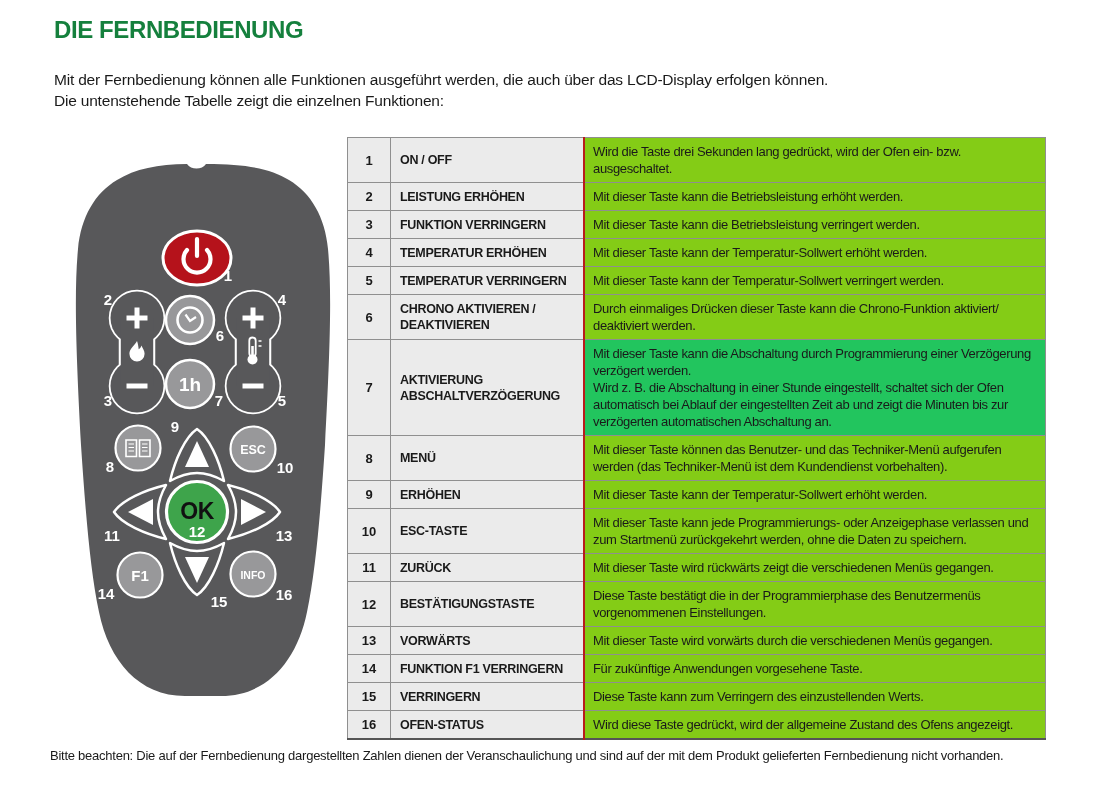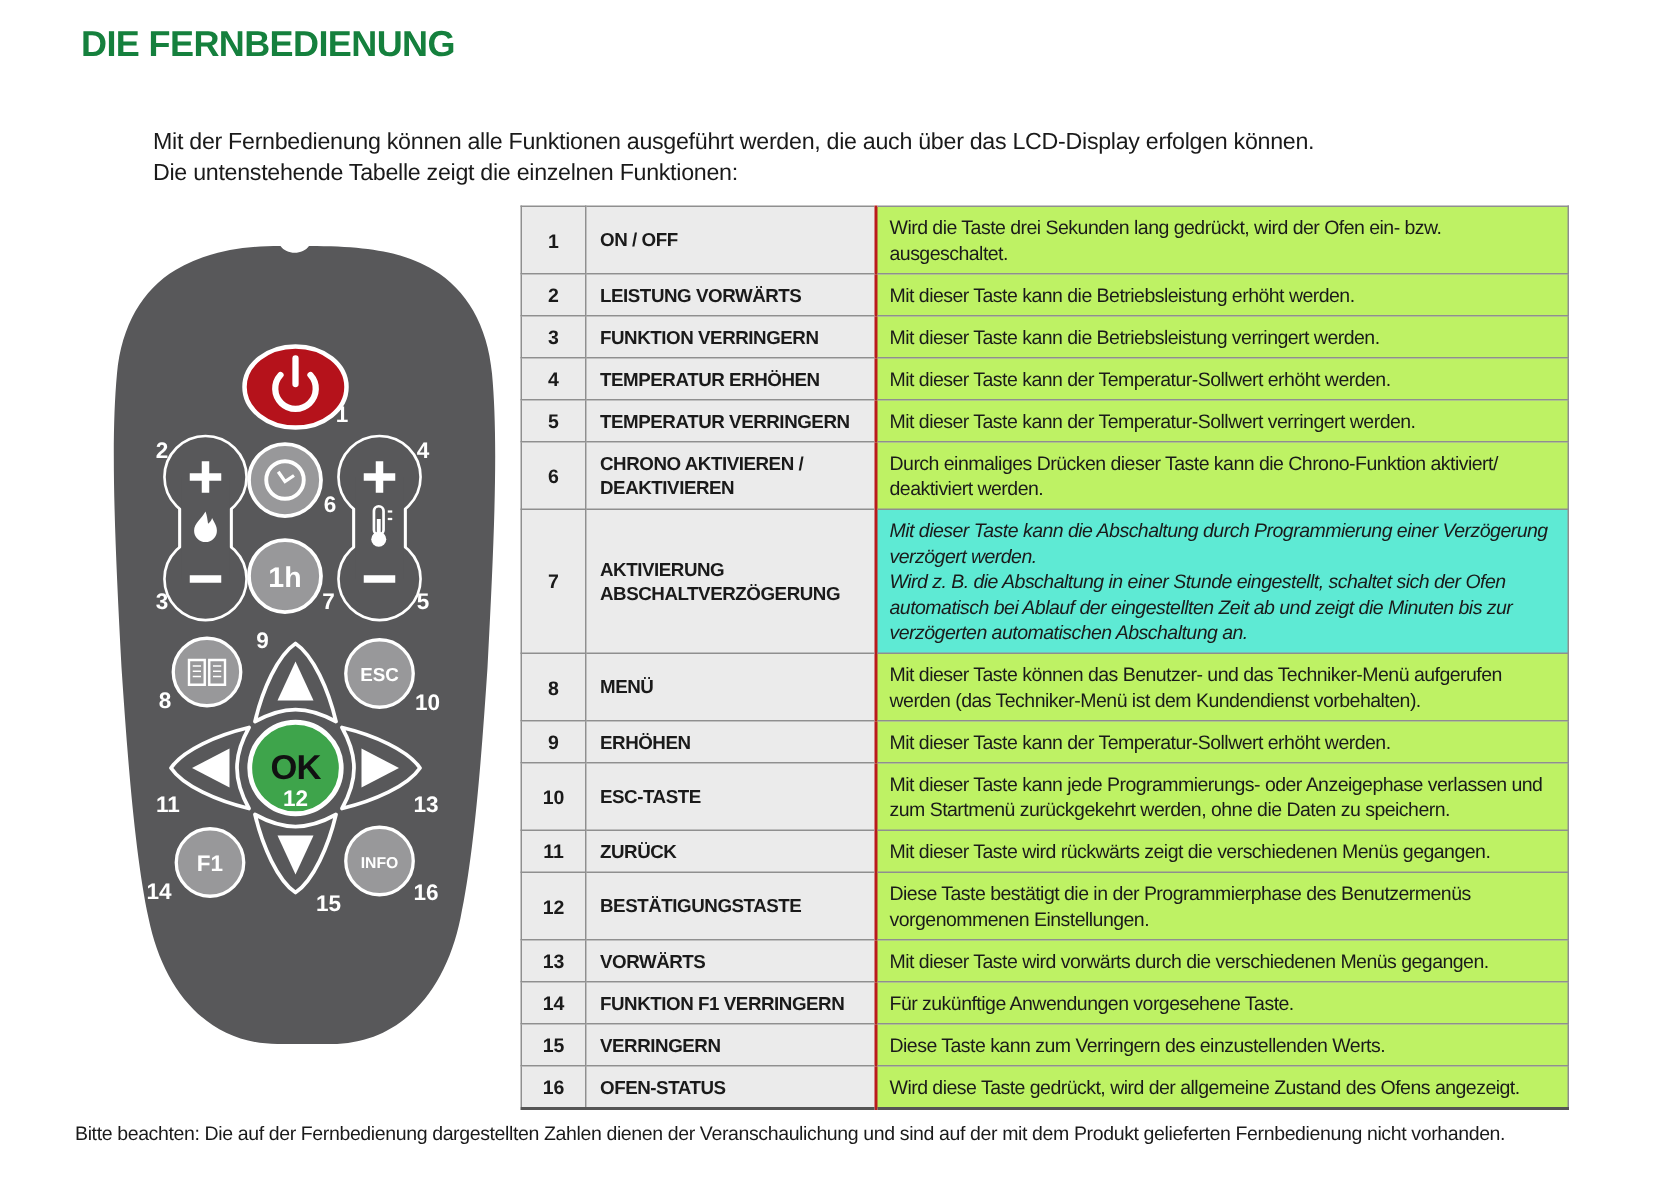--- a/index.html
+++ b/index.html
@@ -5,22 +5,22 @@
   html,body { margin:0; padding:0; background:#fff; }
   .page {
     position:relative; width:1113px; height:785px; background:#ffffff;
     font-family:"Liberation Sans", sans-serif; color:#1a1a1a; overflow:hidden;
   }
   .title {
     position:absolute; left:54px; top:16px;
     font-size:24px; font-weight:bold; letter-spacing:-0.4px; color:#15803d;
   }
   .intro {
-    position:absolute; left:54px; top:84px;
-    font-size:15.5px; line-height:21px; letter-spacing:-0.2px; white-space:pre-line;margin-left:48px;
+    position:absolute; left:54px; top:69px;
+    font-size:15.5px; line-height:21px; letter-spacing:-0.2px; white-space:pre-line;
   }
   .footer-note {
     position:absolute; left:50px; top:748px;
     font-size:13px; letter-spacing:-0.25px; white-space:nowrap;
   }
   
   .func-table {
     position:absolute; left:347px; top:137px; width:699px;
     border-collapse:collapse; table-layout:fixed;
     border:1px solid #8f8f8f; border-bottom:2px solid #555;
@@ -30,23 +30,23 @@
     width:38px; text-align:center; font-weight:bold; font-size:13px;
     background:#ebebeb; padding:5px 2px;
   }
   td.name {
     width:180px; font-weight:bold; font-size:12.5px; letter-spacing:-0.3px;
     line-height:16px; background:#ebebeb; padding:5px 3px 5px 9px;
     white-space:pre; border-right:2px solid #b91c1c;
   }
   td.desc {
     font-size:13px; letter-spacing:-0.35px; line-height:17px;
-    padding:5px 8px; white-space:pre-line; background:#bef264;
-  }
-  tr.shaded td.desc { background:#5eead4;font-style:italic; }
+    padding:5px 8px; white-space:pre-line; background:#84cc16;
+  }
+  tr.shaded td.desc { background:#22c55e; }
   
   .remote { position:absolute; left:70px; top:158px; }
   .remote text { font-family:"Liberation Sans", sans-serif; font-weight:bold; }
   .num-label { fill:#ffffff; font-size:15px; }
   .btn-text  { fill:#ffffff; }
   .ok-text   { fill:#111111; font-size:23px; letter-spacing:-0.5px; }
 </style>
 </head>
 <body>
 
@@ -191,21 +191,21 @@
   <table class="func-table">
     <tbody>
       <tr>
         <td class="num">1</td>
         <td class="name">ON / OFF</td>
         <td class="desc">Wird die Taste drei Sekunden lang gedrückt, wird der Ofen ein- bzw.
 ausgeschaltet.</td>
       </tr>
       <tr>
         <td class="num">2</td>
-        <td class="name">LEISTUNG VORWÄRTS</td>
+        <td class="name">LEISTUNG ERHÖHEN</td>
         <td class="desc">Mit dieser Taste kann die Betriebsleistung erhöht werden.</td>
       </tr>
       <tr>
         <td class="num">3</td>
         <td class="name">FUNKTION VERRINGERN</td>
         <td class="desc">Mit dieser Taste kann die Betriebsleistung verringert werden.</td>
       </tr>
       <tr>
         <td class="num">4</td>
         <td class="name">TEMPERATUR ERHÖHEN</td>

